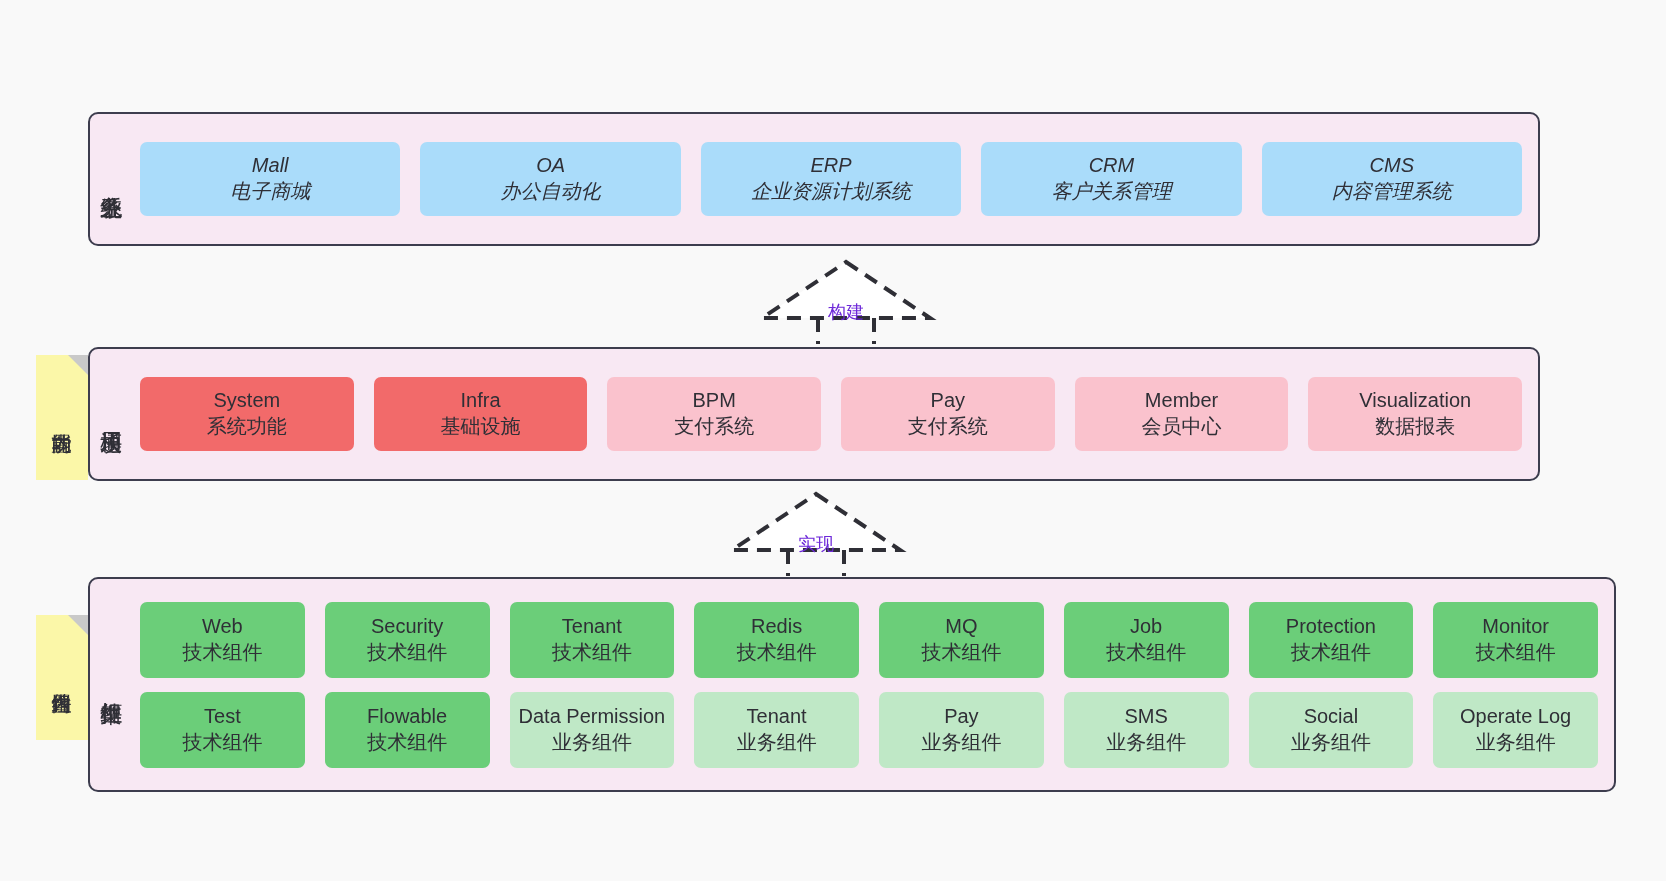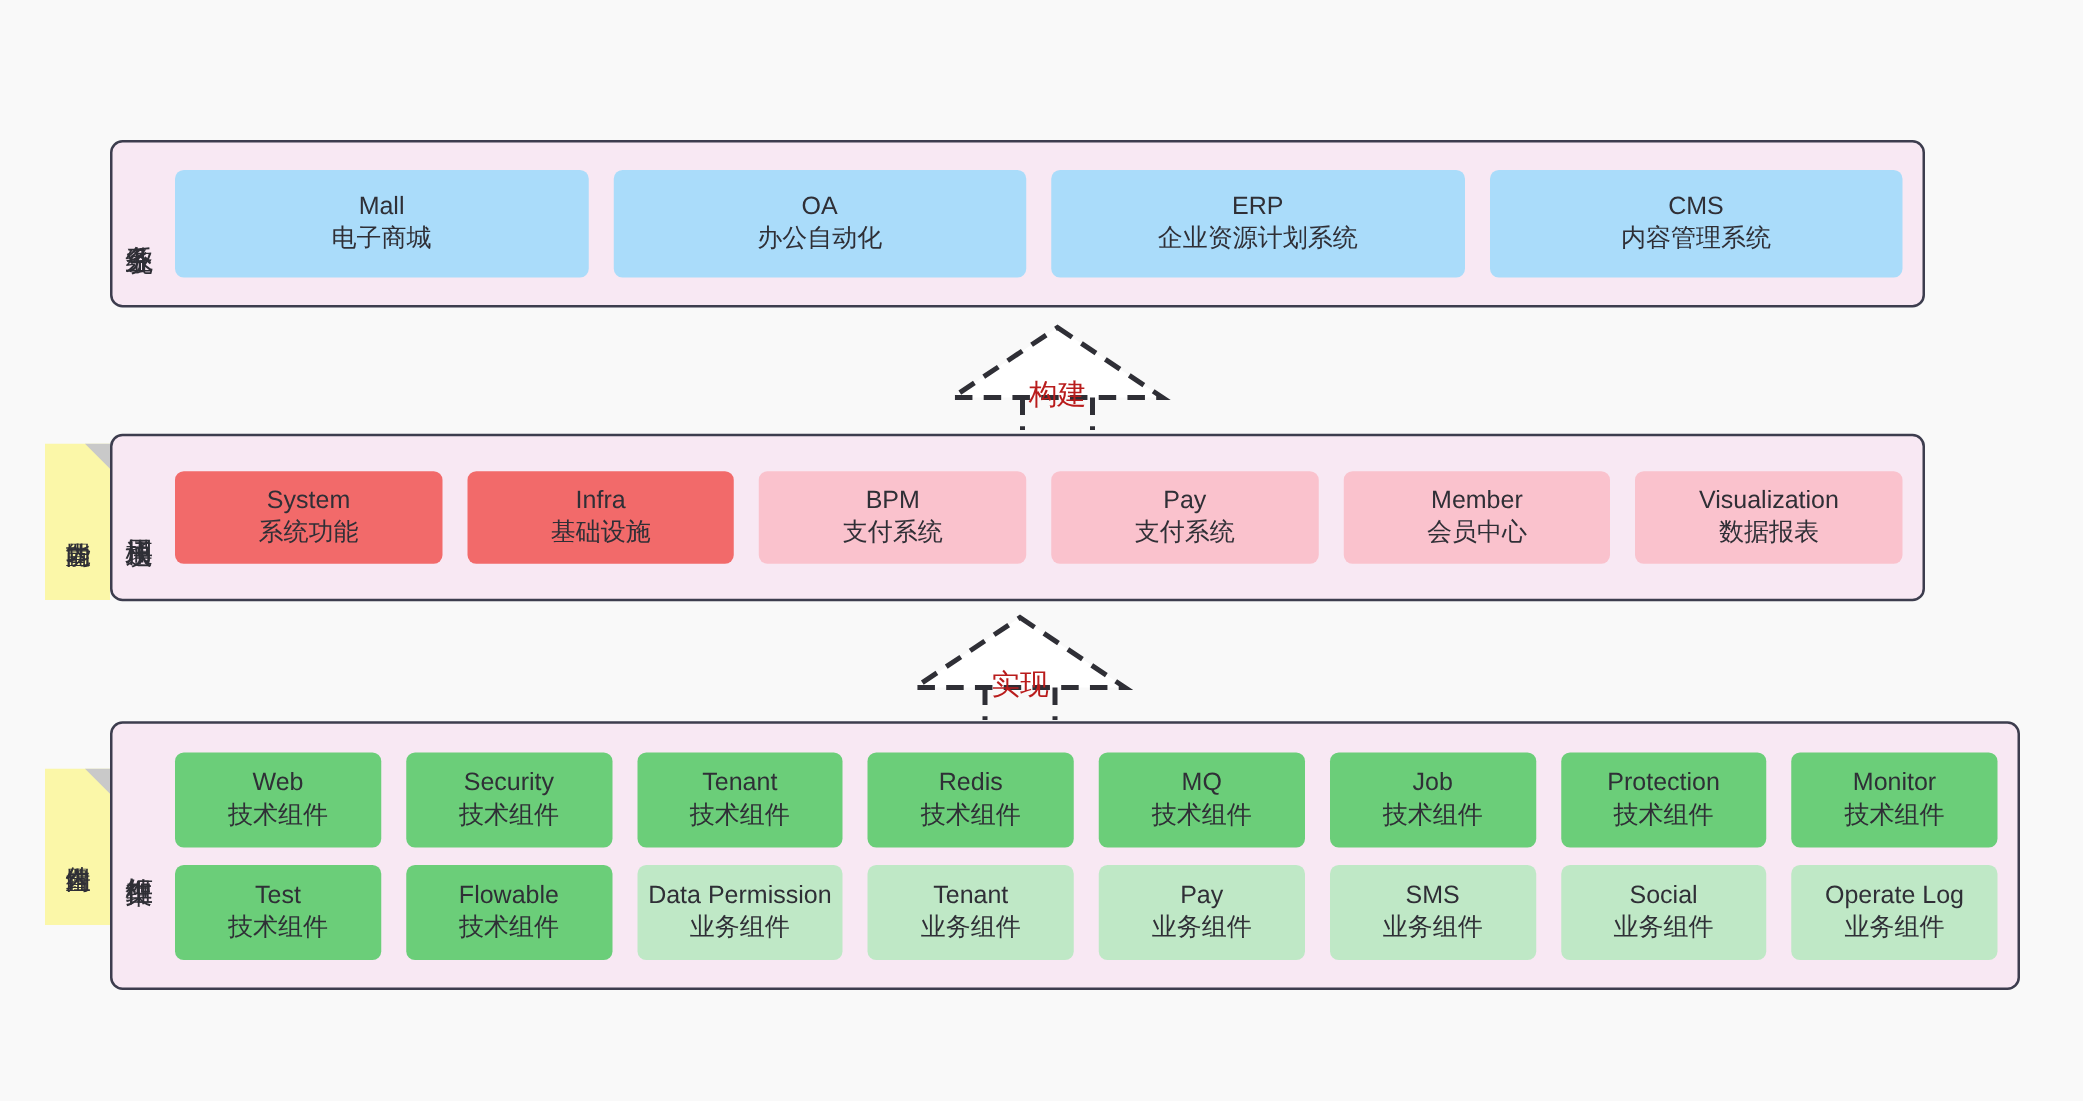--- a/index.html
+++ b/index.html
@@ -90,21 +90,21 @@
   .box.red         { background: #f26a6a; }
   .box.pink        { background: #fac2cd; }
   .box.green       { background: #6bce79; }
   .box.lightgreen  { background: #bfe8c6; }
 
   
   #layer-business { left: 88px;  top: 112px; width: 1452px; height: 134px; }
   #layer-common   { left: 88px;  top: 347px; width: 1452px; height: 134px; }
   #layer-frame    { left: 88px;  top: 577px; width: 1528px; height: 215px; }
 
-  #layer-business .box { height: 86px; }
+  #layer-business .box { height: 74px; font-style: italic; }
   #layer-common   .box { height: 74px; text-align: right; }
   #layer-frame    .box { height: 76px; }
 
   
   .note {
     position: absolute;
     box-sizing: border-box;
     width: 52px;
     background: #fbf7a8;
     color: #2f2f36;
@@ -133,22 +133,22 @@
   
   .uml-arrow {
     position: absolute;
     z-index: 2;
   }
   .uml-arrow svg { display: block; overflow: visible; }
   .uml-arrow .arrow-label {
     position: absolute;
     left: 0; right: 0;
     text-align: center;
-    font-size: 23px;
-    color: #b91c1c;
+    font-size: 18px;
+    color: #6d28d9;
     background: transparent;
     user-select: none;
     white-space: nowrap;
   }
   #arrow-build  { left: 758px; top: 258px;  width: 176px; height: 86px; }
   #arrow-impl   { left: 728px; top: 490px;  width: 176px; height: 86px; }
   #arrow-build .arrow-label  { top: 42px; }
   #arrow-impl  .arrow-label  { top: 42px; }
 </style>
 </head>
@@ -166,20 +166,24 @@
         </div>
         <div class="box blue">
           <span class="b-title">OA</span>
           <span class="b-sub">办公自动化</span>
         </div>
         <div class="box blue">
           <span class="b-title">ERP</span>
           <span class="b-sub">企业资源计划系统</span>
         </div>
         <div class="box blue">
+          <span class="b-title">CRM</span>
+          <span class="b-sub">客户关系管理</span>
+        </div>
+        <div class="box blue">
           <span class="b-title">CMS</span>
           <span class="b-sub">内容管理系统</span>
         </div>
       </div>
     </div>
   </div>
 
   <div class="uml-arrow" id="arrow-build">
     <svg width="176" height="86" viewBox="0 0 176 86" aria-hidden="true">
 

